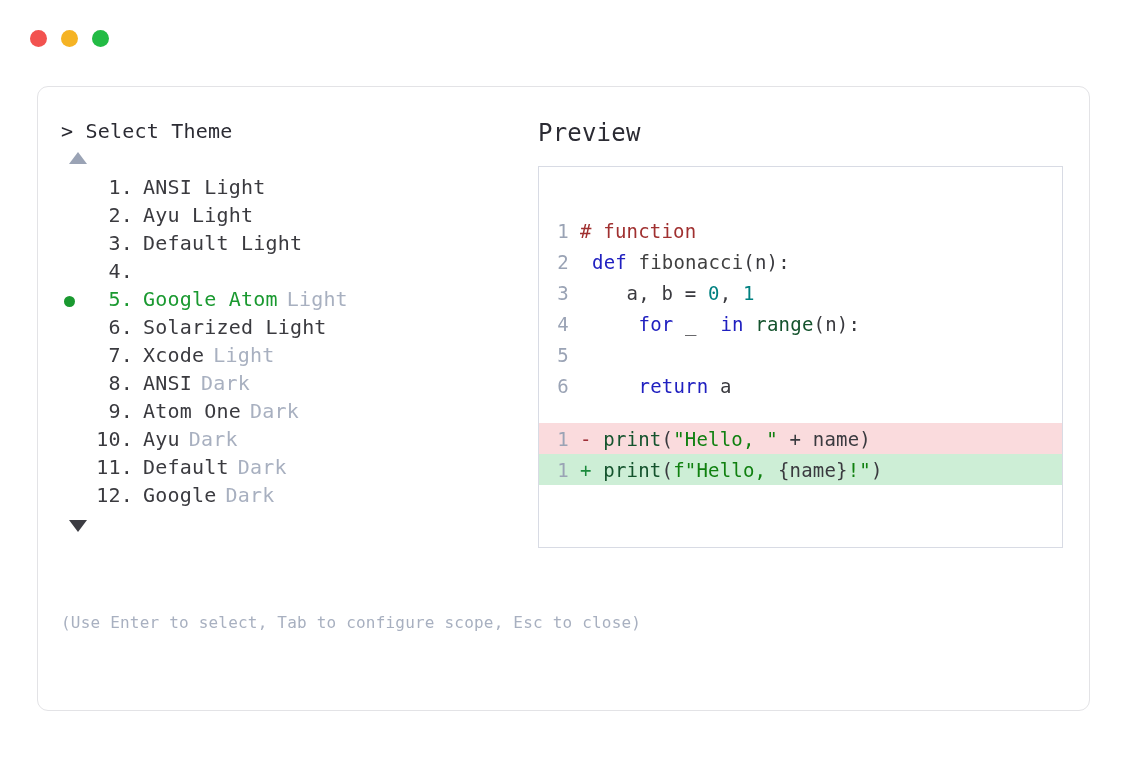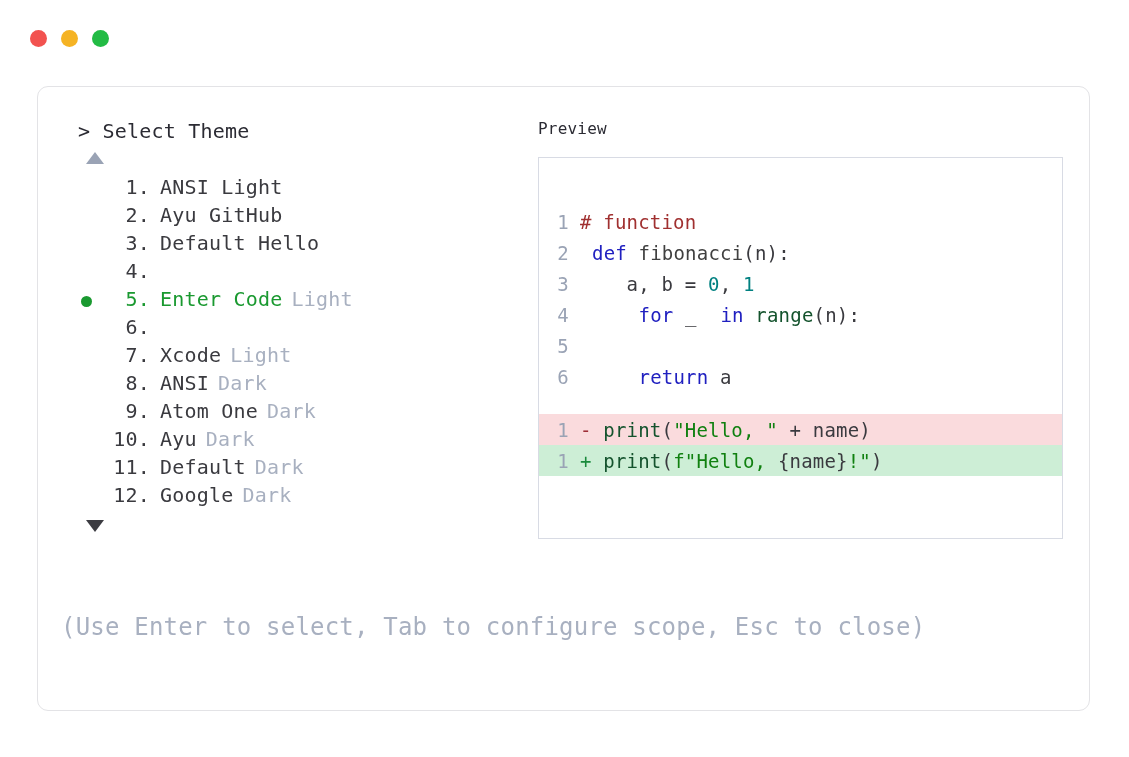--- a/index.html
+++ b/index.html
@@ -39,21 +39,21 @@
     height: 625px;
     border: 1px solid #e3e3e6;
     border-radius: 11px;
     background: #ffffff;
     box-sizing: border-box;
   }
 
   
   .left-col {
     position: absolute;
-    left: 40px;
+    left: 23px;
     top: 32px;
     width: 470px;
   }
   .prompt {
     font-size: 20px;
     color: #2b2b33;
     letter-spacing: 0.2px;
     white-space: pre;
     line-height: 1.2;
   }
@@ -111,35 +111,35 @@
   }
   .name { padding-left: 10px; }
   .variant { color: #a8b0c0; padding-left: 9px; }
   .theme-row.selected .idx,
   .theme-row.selected .name { color: #1a9930; }
 
   .hint {
     position: absolute;
     left: 23px;
     top: 526px;
-    font-size: 24px;
+    font-size: 16px;
     color: #a8b0c0;
     white-space: pre;
     letter-spacing: 0.2px;
   }
 
   
   .right-col {
     position: absolute;
     left: 500px;
     top: 32px;
     width: 530px;
   }
   .preview-label {
-    font-size: 16px;
+    font-size: 24px;
     color: #2b2b33;
     white-space: pre;
     letter-spacing: 0.2px;
   }
   .preview-panel {
     margin-top: 19px;
     width: 525px;
     height: 382px;
     border: 1px solid #d8dbe4;
     box-sizing: border-box;
@@ -195,25 +195,25 @@
   <span class="dot" style="background:#22bb44"></span>
 </div>
 
 <div class="card">
 
   <div class="left-col">
     <div class="prompt">&gt; Select Theme</div>
     <div class="scroll-arrow arrow-up"></div>
     <div class="theme-list" id="theme-list">
         <div class="theme-row"><span class="bullet-cell"></span><span class="idx">1.</span><span class="name">ANSI Light</span></div>
-        <div class="theme-row"><span class="bullet-cell"></span><span class="idx">2.</span><span class="name">Ayu GitHub</span></div>
-        <div class="theme-row"><span class="bullet-cell"></span><span class="idx">3.</span><span class="name">Default Hello</span></div>
+        <div class="theme-row"><span class="bullet-cell"></span><span class="idx">2.</span><span class="name">Ayu Light</span></div>
+        <div class="theme-row"><span class="bullet-cell"></span><span class="idx">3.</span><span class="name">Default Light</span></div>
         <div class="theme-row"><span class="bullet-cell"></span><span class="idx">4.</span></div>
-        <div class="theme-row selected"><span class="bullet-cell"><span class="bullet"></span></span><span class="idx">5.</span><span class="name">Enter Code</span><span class="variant">Light</span></div>
-        <div class="theme-row"><span class="bullet-cell"></span><span class="idx">6.</span></div>
+        <div class="theme-row selected"><span class="bullet-cell"><span class="bullet"></span></span><span class="idx">5.</span><span class="name">Google Atom</span><span class="variant">Light</span></div>
+        <div class="theme-row"><span class="bullet-cell"></span><span class="idx">6.</span><span class="name">Solarized Light</span></div>
         <div class="theme-row"><span class="bullet-cell"></span><span class="idx">7.</span><span class="name">Xcode</span><span class="variant">Light</span></div>
         <div class="theme-row"><span class="bullet-cell"></span><span class="idx">8.</span><span class="name">ANSI</span><span class="variant">Dark</span></div>
         <div class="theme-row"><span class="bullet-cell"></span><span class="idx">9.</span><span class="name">Atom One</span><span class="variant">Dark</span></div>
         <div class="theme-row"><span class="bullet-cell"></span><span class="idx">10.</span><span class="name">Ayu</span><span class="variant">Dark</span></div>
         <div class="theme-row"><span class="bullet-cell"></span><span class="idx">11.</span><span class="name">Default</span><span class="variant">Dark</span></div>
         <div class="theme-row"><span class="bullet-cell"></span><span class="idx">12.</span><span class="name">Google</span><span class="variant">Dark</span></div>
       </div>
     <div class="scroll-arrow arrow-down"></div>
   </div>
 

